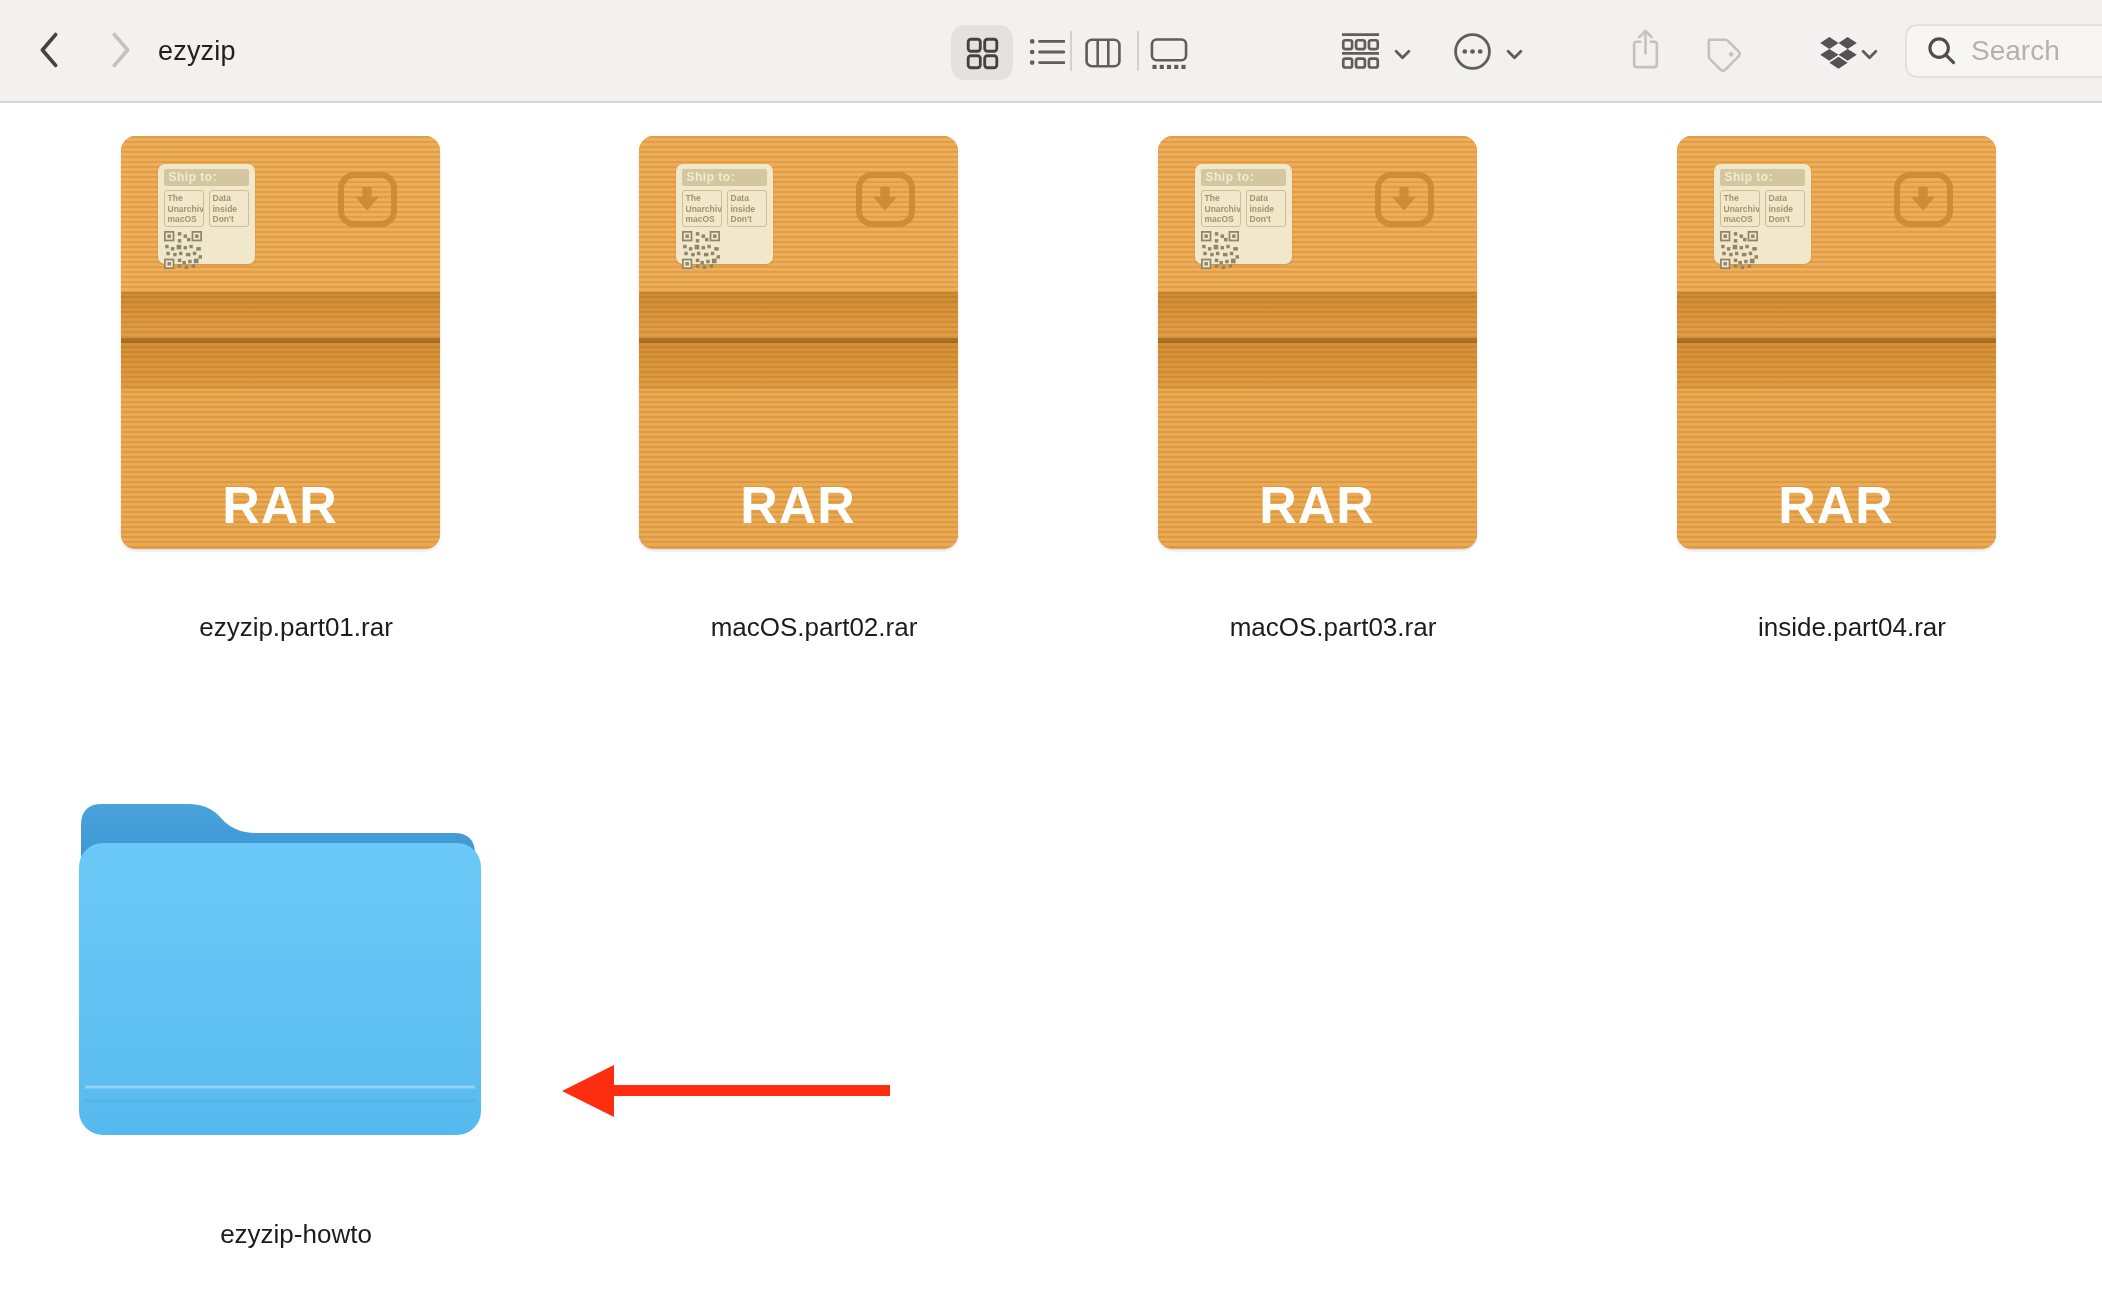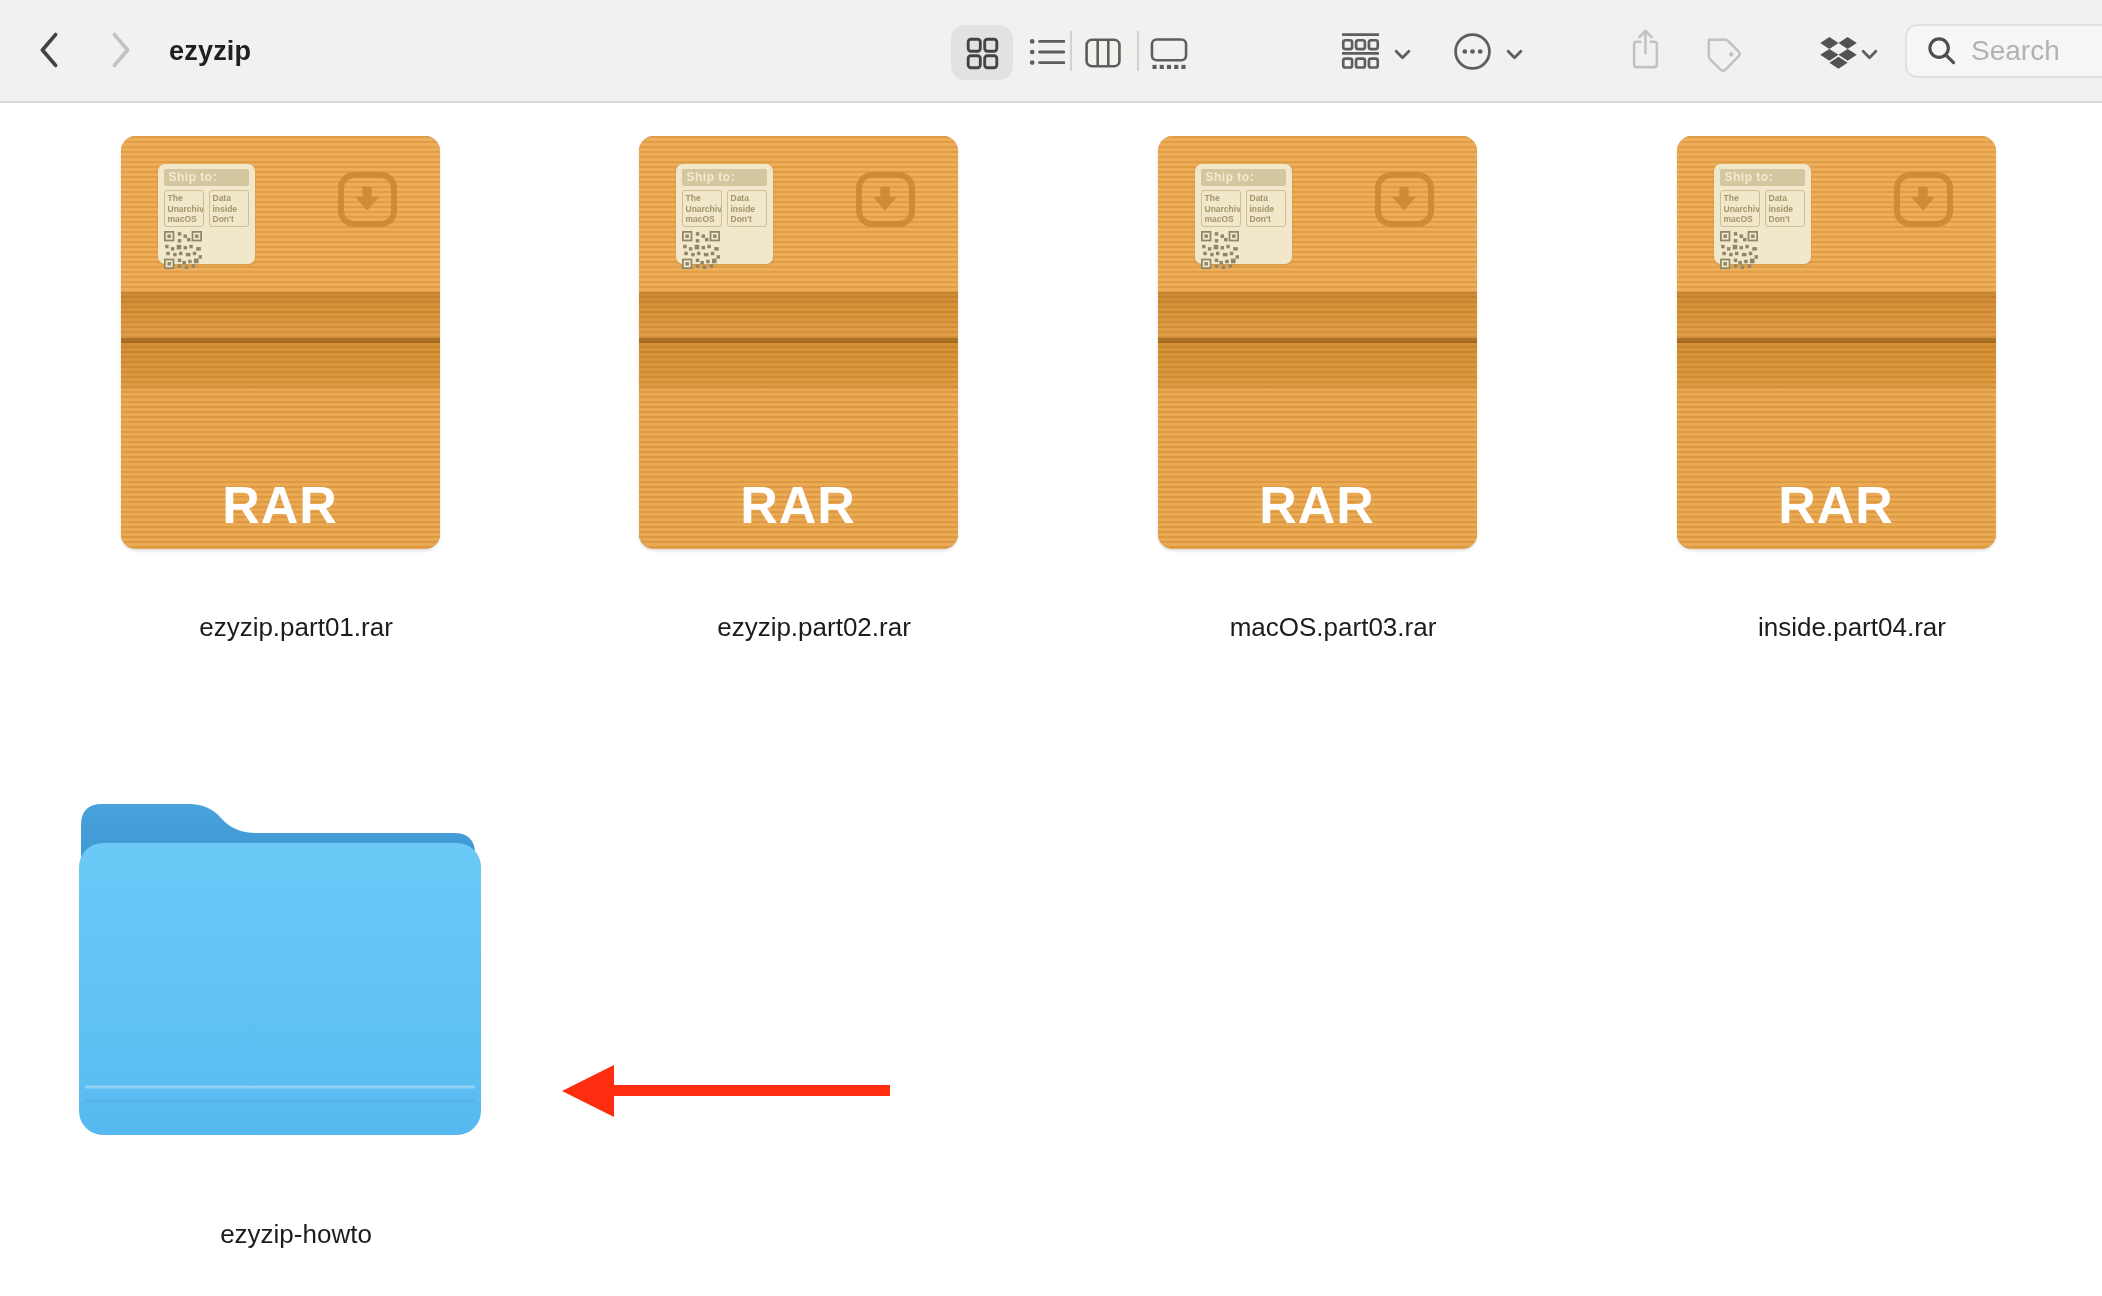--- a/index.html
+++ b/index.html
@@ -9,21 +9,21 @@
 
   
   .toolbar { position:absolute; top:0; left:0; width:2102px; height:103px;
              background:#f2f1ef; border-bottom:2px solid #d8d7d5; overflow:hidden; }
   .tb { position:absolute; display:flex; align-items:center; justify-content:center;
         background:none; border:none; cursor:default; color:#5f5e5c; }
   .tb svg { display:block; }
   .disabled { color:#c3c2c0; }
   .nav-back   { left:38;  top:31px; left:38px; }
   .nav-fwd    { left:110px; top:31px; }
-  .win-title  { position:absolute; left:169px; top:36px; font-size:27px; font-weight:bold;
+  .win-title  { position:absolute; left:158px; top:36px; font-size:27px; font-weight:normal;
                 color:#202020; letter-spacing:.2px; }
 
   .viewbtn-selected { position:absolute; left:951px; top:25px; width:62px; height:55px;
                       background:#e3e2e0; border-radius:14px; }
   .view-grid    { left:966px; top:37px; color:#434341; }
   .view-list    { left:1029px; top:37px; }
   .view-cols    { left:1085px; top:38px; }
   .view-gallery { left:1150px; top:38px; }
   .tb-divider   { position:absolute; width:2px; height:40px; top:31px; background:#d2d1cf; }
   .div1 { left:1070px; } .div2 { left:1137px; }
@@ -336,21 +336,21 @@
       </svg>
     </div>
     <div class="dl-badge">
       <svg width="32" height="30" viewBox="0 0 48 44" fill="#C9882F">
                 <path d="M17 2 H31 V17 H42 L24 38 L6 17 H17 Z"></path>
               </svg>
     </div>
     <div class="rar-text">RAR</div>
   </div>
 </div>
-    <div class="file-label">ezyzip.part02.rar</div>
+    <div class="file-label">macOS.part02.rar</div>
   </div>
 
   <div class="file-item" style="left: 1058px; top: 54px;">
     <div class="icon-slot">
   <div class="rar-box">
     <div class="sec sec-top"></div>
     <div class="sec sec-band1"></div>
     <div class="sec sec-div"></div>
     <div class="sec sec-band2"></div>
     <div class="sec sec-bottom"></div>

